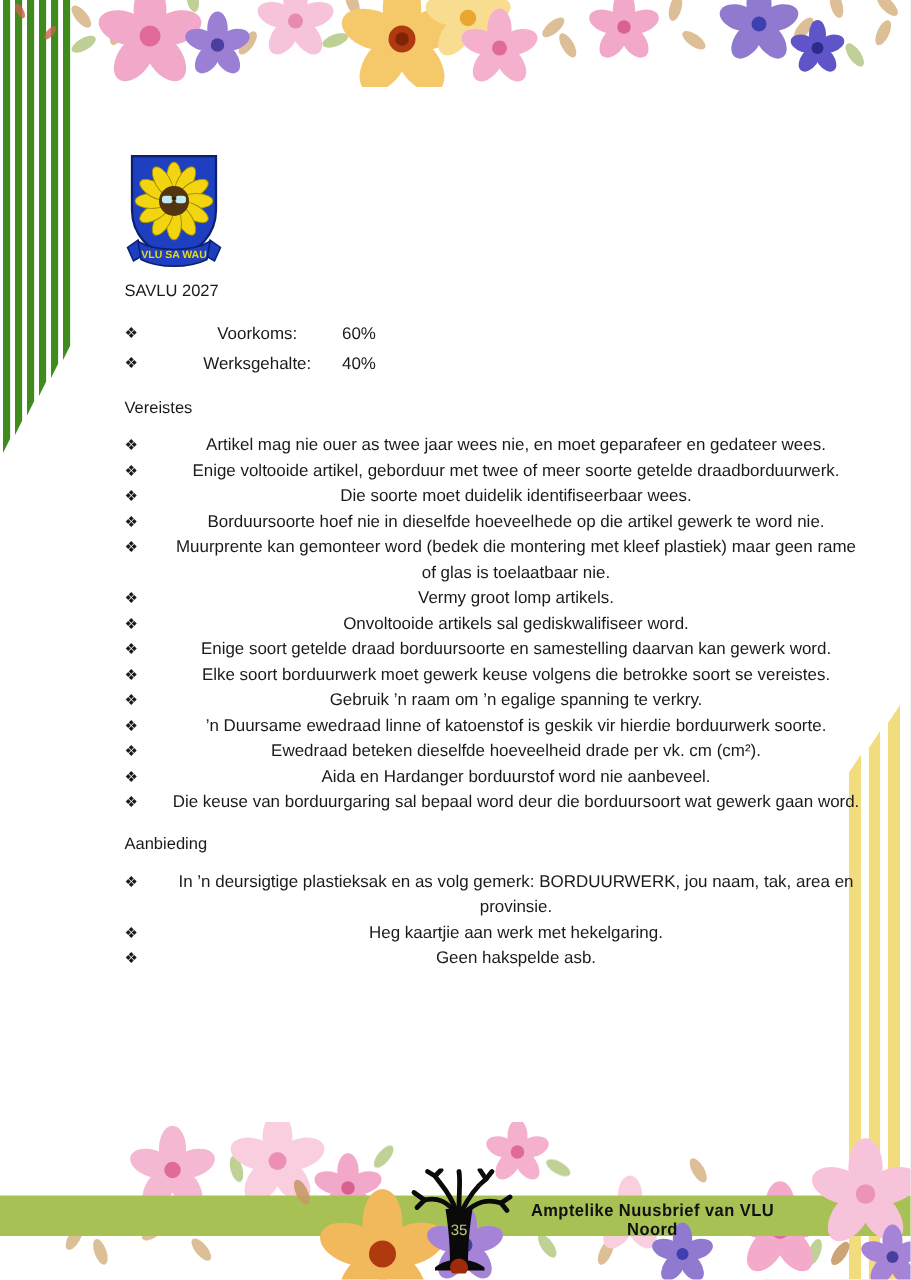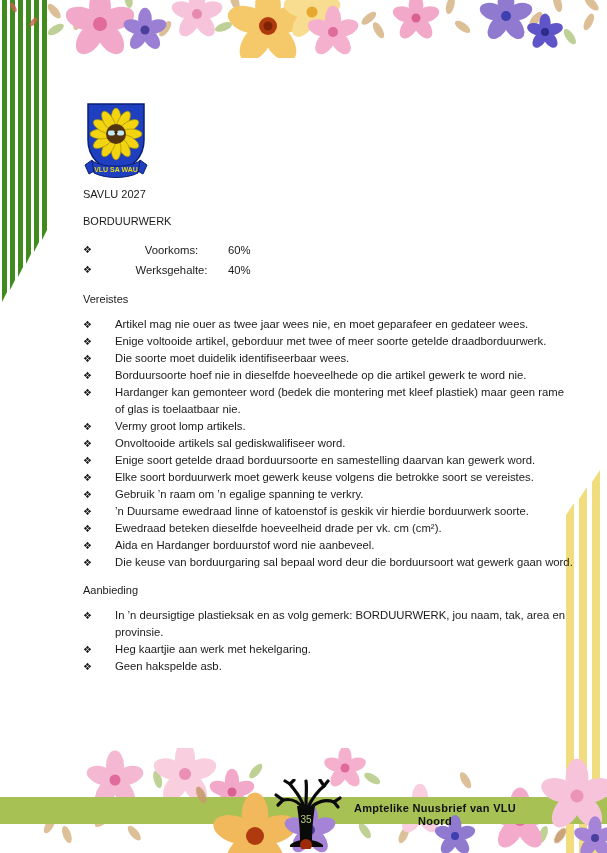--- a/index.html
+++ b/index.html
@@ -29,21 +29,21 @@
     font-size:11.3px;line-height:17px;z-index:4;
   }
   .content h3{font-size:11px;line-height:17px;margin:0 0 10px 0;font-weight:normal;}
   .content h3.sec{margin:11px 0 8px 0;}
   .score-row{display:flex;line-height:20px;}
   .score-row .bullet{width:32px;font-size:10px;}
   .score-row .lbl{width:113px;text-align:center;}
   ul.blist{list-style:none;margin:0 0 0 0;padding:0;}
   ul.blist li{display:flex;line-height:17px;}
   ul.blist .bullet{width:32px;flex:0 0 32px;font-size:10px;}
-  ul.blist .txt{flex:1;}
+  ul.blist .txt{flex:1;text-align:center;}
   
   .footer-bar{
     position:absolute;left:0;top:797px;width:607px;height:27px;z-index:12;
   }
   .footer-text{
     position:absolute;left:340px;top:802px;width:190px;text-align:center;
     font-size:11px;font-weight:bold;color:#111;z-index:14;letter-spacing:.3px;
     transform:scaleY(1.05);
   }
   .tree{position:absolute;left:266px;top:779px;width:84px;height:70px;z-index:15;}
@@ -162,21 +162,20 @@
     <g>
       <path d="M8,58 L1,63 L5,72 L12,68 Z" fill="#1d3fc0" stroke="#0d1f70" stroke-width="1"></path>
       <path d="M56,58 L63,63 L59,72 L52,68 Z" fill="#1d3fc0" stroke="#0d1f70" stroke-width="1"></path>
       <path d="M8,59 C20,66 44,66 56,59 L54,71 C42,77 22,77 10,71 Z" fill="#1d3fc0" stroke="#0d1f70" stroke-width="1"></path>
       <text x="32" y="70" text-anchor="middle" font-size="7" font-weight="bold" fill="#e8d812" font-family="Liberation Sans, sans-serif">VLU SA WAU</text>
     </g>
   </svg>
 
   <div class="content">
     <h3>SAVLU 2027</h3>
-    <h3>BORDUURWERK</h3>
 
     <div>
 
         <div class="score-row">
           <span class="bullet">❖</span>
           <span class="lbl">Voorkoms:</span>
           <span class="val">60%</span>
         </div>
 
         <div class="score-row">
@@ -204,21 +203,21 @@
           <span class="txt">Die soorte moet duidelik identifiseerbaar wees.</span>
         </li>
 
         <li>
           <span class="bullet">❖</span>
           <span class="txt">Borduursoorte hoef nie in dieselfde hoeveelhede op die artikel gewerk te word nie.</span>
         </li>
 
         <li>
           <span class="bullet">❖</span>
-          <span class="txt">Hardanger kan gemonteer word (bedek die montering met kleef plastiek) maar geen rame of glas is toelaatbaar nie.</span>
+          <span class="txt">Muurprente kan gemonteer word (bedek die montering met kleef plastiek) maar geen rame of glas is toelaatbaar nie.</span>
         </li>
 
         <li>
           <span class="bullet">❖</span>
           <span class="txt">Vermy groot lomp artikels.</span>
         </li>
 
         <li>
           <span class="bullet">❖</span>
           <span class="txt">Onvoltooide artikels sal gediskwalifiseer word.</span>

